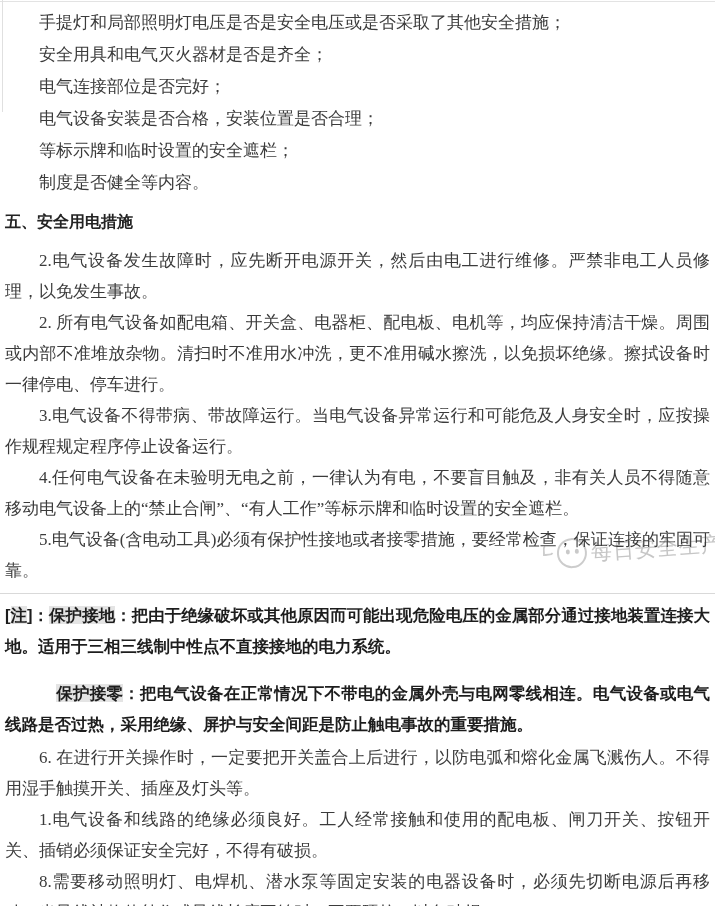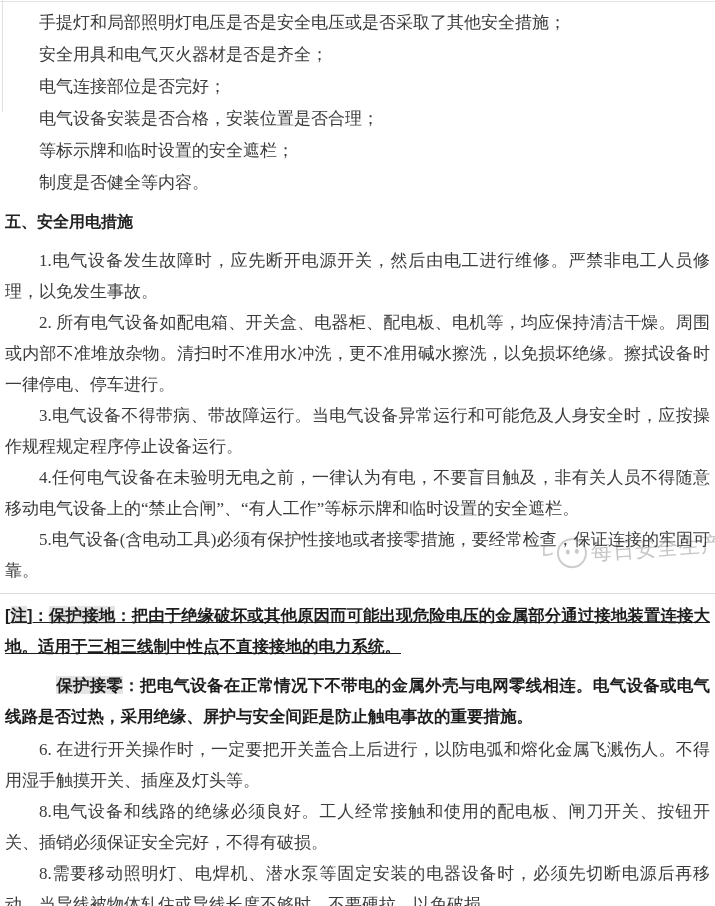--- a/index.html
+++ b/index.html
@@ -66,21 +66,21 @@
     color: #1d1d1d;
     font-size: 16.5px;
   }
   .note .hl {
     background: #e4e4e4;
   }
   .note .indent3 {
     text-indent: 3.1em;
     margin-bottom: 2px;
   }
-  .note .note-first { margin-bottom: 8px; text-decoration: underline; }
+  .note .note-first { margin-bottom: 16px; }
   
   .watermark {
     position: absolute;
     z-index: 0;
     left: 541px;
     top: 524px;
     width: 180px;
     height: 56px;
     transform: rotate(-4deg);
     color: #c6c6c6;
@@ -145,31 +145,31 @@
       <p>手提灯和局部照明灯电压是否是安全电压或是否采取了其他安全措施；</p>
       <p>安全用具和电气灭火器材是否是齐全；</p>
       <p>电气连接部位是否完好；</p>
       <p>电气设备安装是否合格，安装位置是否合理；</p>
       <p>等标示牌和临时设置的安全遮栏；</p>
       <p>制度是否健全等内容。</p>
     </div>
 
     <p class="heading">五、安全用电措施</p>
 
-    <p class="para">1.电气设备发生故障时，应先断开电源开关，然后由电工进行维修。严禁非电工人员修理，以免发生事故。</p>
+    <p class="para">2.电气设备发生故障时，应先断开电源开关，然后由电工进行维修。严禁非电工人员修理，以免发生事故。</p>
     <p class="para">2. 所有电气设备如配电箱、开关盒、电器柜、配电板、电机等，均应保持清洁干燥。周围或内部不准堆放杂物。清扫时不准用水冲洗，更不准用碱水擦洗，以免损坏绝缘。擦拭设备时一律停电、停车进行。</p>
     <p class="para">3.电气设备不得带病、带故障运行。当电气设备异常运行和可能危及人身安全时，应按操作规程规定程序停止设备运行。</p>
     <p class="para">4.任何电气设备在未验明无电之前，一律认为有电，不要盲目触及，非有关人员不得随意移动电气设备上的“禁止合闸”、“有人工作”等标示牌和临时设置的安全遮栏。</p>
     <p class="para">5.电气设备(含电动工具)必须有保护性接地或者接零措施，要经常检查，保证连接的牢固可靠。</p>
 
     <div class="separator"></div>
 
     <div class="note">
       <p class="note-first"><span>[</span><span class="hl">注</span><span>]</span><span>：</span><span class="hl">保护接地</span><span>：把由于绝缘破坏或其他原因而可能出现危险电压的金属部分通过接地装置连接大地。适用于三相三线制中性点不直接接地的电力系统。</span></p>
       <p class="indent3"><span class="hl">保护接零</span><span>：把电气设备在正常情况下不带电的金属外壳与电网零线相连。电气设备或电气线路是否过热，采用绝缘、屏护与安全间距是防止触电事故的重要措施。</span></p>
     </div>
 
     <p class="para">6. 在进行开关操作时，一定要把开关盖合上后进行，以防电弧和熔化金属飞溅伤人。不得用湿手触摸开关、插座及灯头等。</p>
-    <p class="para">8.电气设备和线路的绝缘必须良好。工人经常接触和使用的配电板、闸刀开关、按钮开关、插销必须保证安全完好，不得有破损。</p>
+    <p class="para">1.电气设备和线路的绝缘必须良好。工人经常接触和使用的配电板、闸刀开关、按钮开关、插销必须保证安全完好，不得有破损。</p>
     <p class="para">8.需要移动照明灯、电焊机、潜水泵等固定安装的电器设备时，必须先切断电源后再移动。当导线被物体轧住或导线长度不够时，不要硬拉，以免破损。</p>
 
   </div>
 </div>
 
 </body></html>

